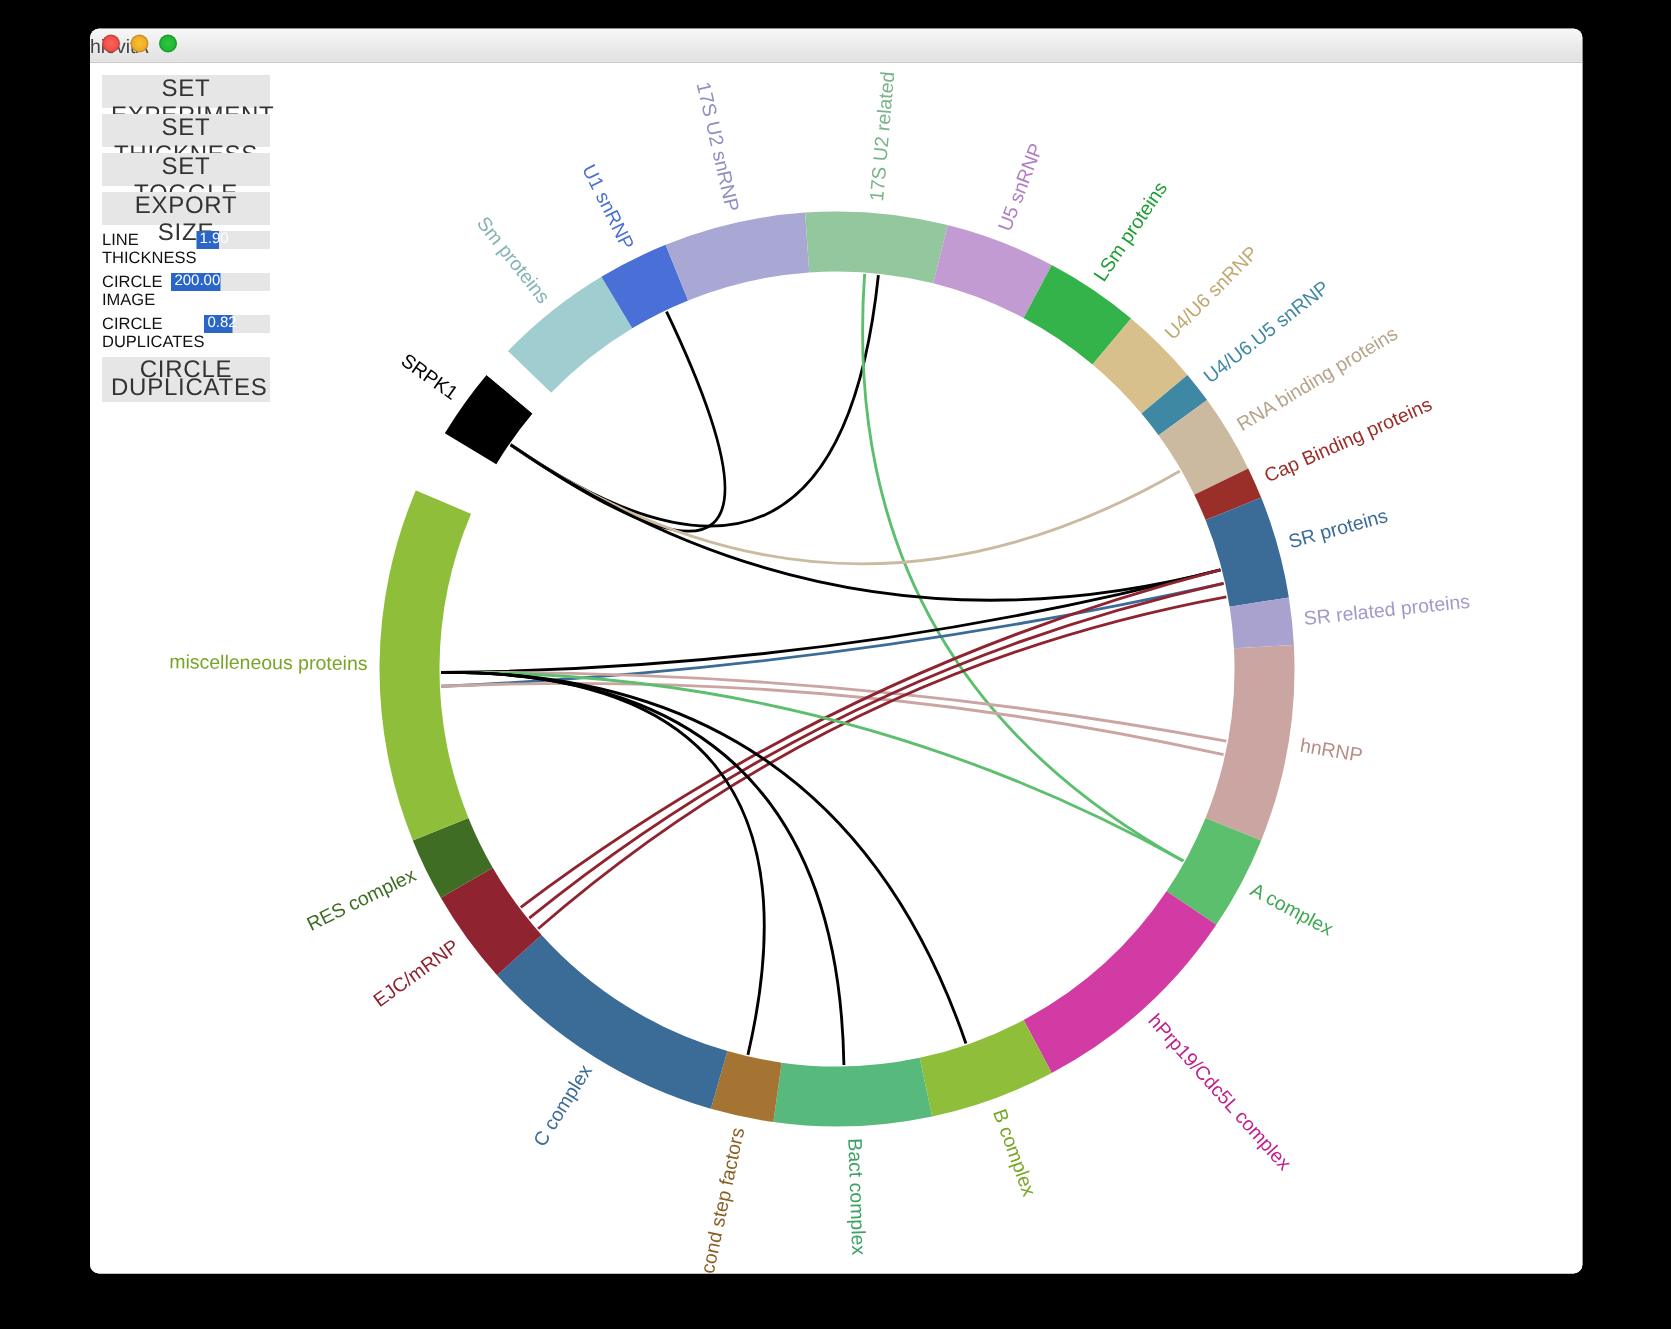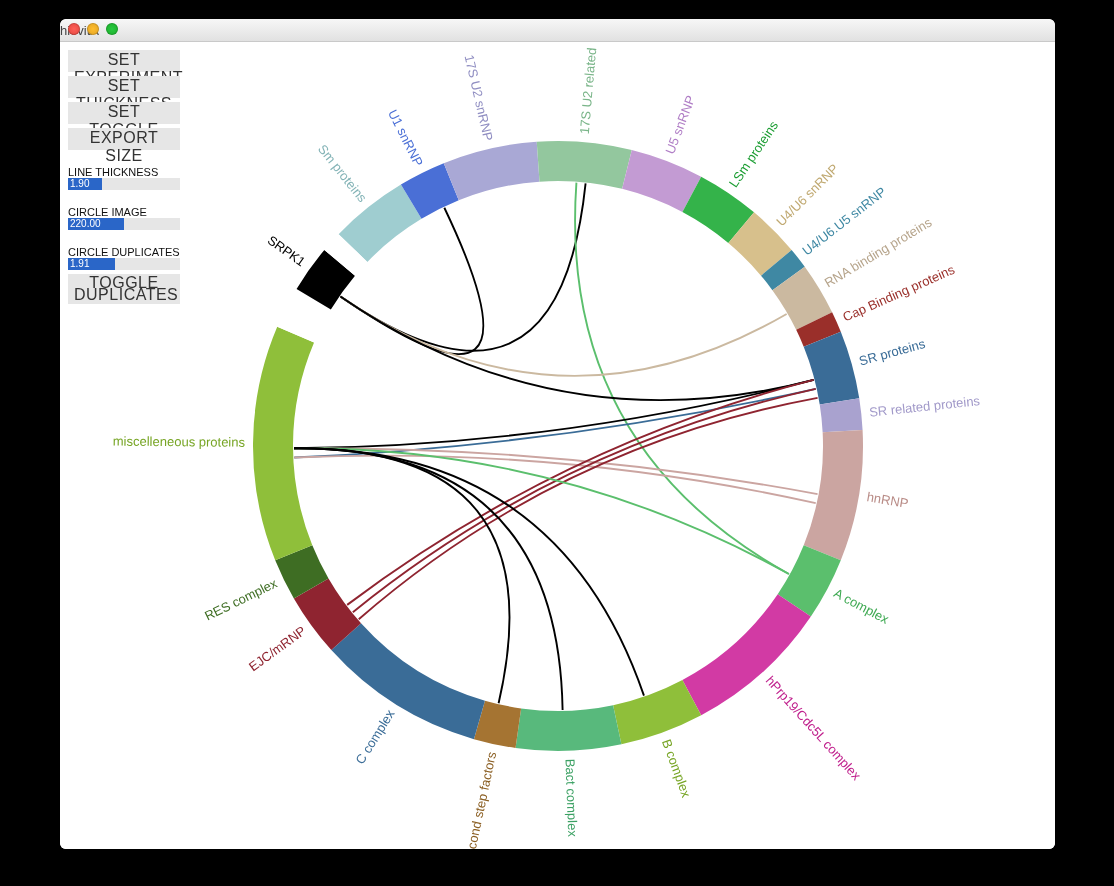--- a/index.html
+++ b/index.html
@@ -69,21 +69,21 @@
     height: 22px;
     font-family: "DIN Condensed","Arial Narrow",Arial,sans-serif;
     font-stretch: condensed;
     font-size: 16px;
     letter-spacing: .5px;
     color: #333;
     cursor: pointer;
     width: 100%;
   }
   .btn.tall { height: 30px; white-space: pre-line; line-height: 12px; }
-  .slider-group { display: flex; flex-direction: column; margin-top: 12px; }
+  .slider-group { display: flex; flex-direction: row; }
   .slider-label {
     font-family: "DIN Condensed","Arial Narrow",Arial,sans-serif;
     font-size: 11px;
     color: #111;
   }
   .slider {
     position: relative;
     height: 12px;
     background: #e6e6e6;
     width: 100%;
@@ -134,33 +134,33 @@
         <div class="slider">
           <div class="fill" style="width: 30%;"></div>
           <div class="val">1.90</div>
         </div>
       </div>
 
       <div class="slider-group">
         <div class="slider-label">CIRCLE IMAGE</div>
         <div class="slider">
           <div class="fill" style="width: 50%;"></div>
-          <div class="val">220.00</div>
+          <div class="val">200.00</div>
         </div>
       </div>
 
       <div class="slider-group">
         <div class="slider-label">CIRCLE DUPLICATES</div>
         <div class="slider">
           <div class="fill" style="width: 42%;"></div>
-          <div class="val">1.91</div>
+          <div class="val">0.82</div>
         </div>
       </div>
 
-      <button class="btn tall">TOGGLE
+      <button class="btn tall">CIRCLE
 DUPLICATES</button>
     </div>
 
     <svg class="chord" width="900" height="808" viewBox="-450 -404 900 808">
       <g id="links-layer">
           <path d="M -217.5693137962121 -149.53124654815596 Q 0 0 -113.65492955738998 -238.28251506836318" fill="none" stroke="#000000" stroke-width="1.9"></path>
           <path d="M -217.5693137962121 -149.53124654815596 Q 0 0 27.59551430266051 -262.55378037722414" fill="none" stroke="#000000" stroke-width="1.9"></path>
           <path d="M 18.41570906844912 -263.3569092685936 Q 0 0 230.8996026848005 127.98973974503294" fill="none" stroke="#5bbf6d" stroke-width="1.9"></path>
           <path d="M -217.5693137962121 -149.53124654815596 Q 0 0 228.6307065990918 -131.99999999999997" fill="none" stroke="#cbb9a0" stroke-width="1.9"></path>
           <path d="M -217.5693137962121 -149.53124654815596 Q 0 0 255.59097705982043 -66.10032107037254" fill="none" stroke="#000000" stroke-width="1.9"></path>

